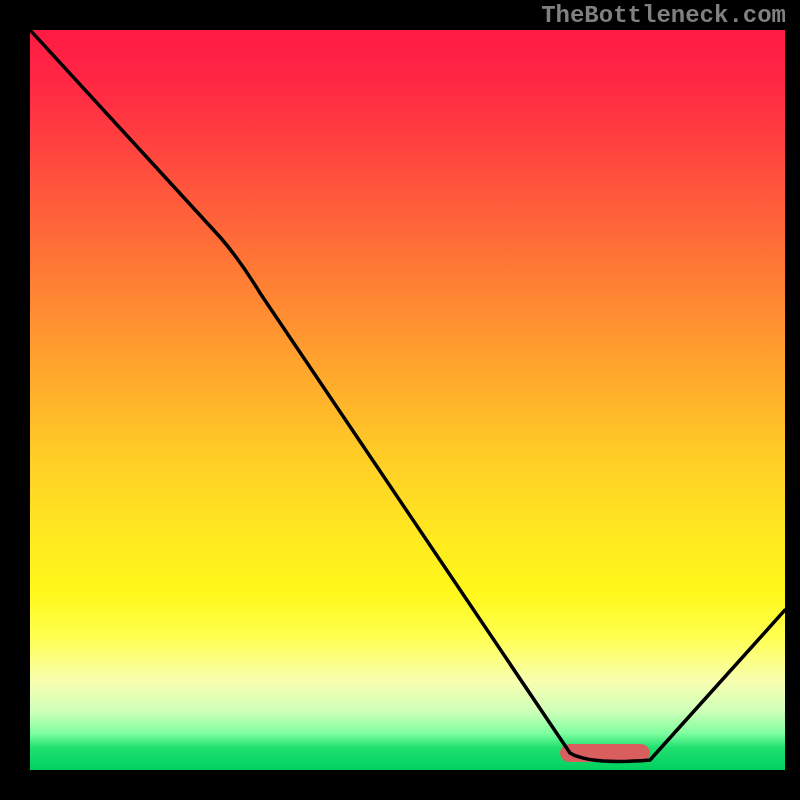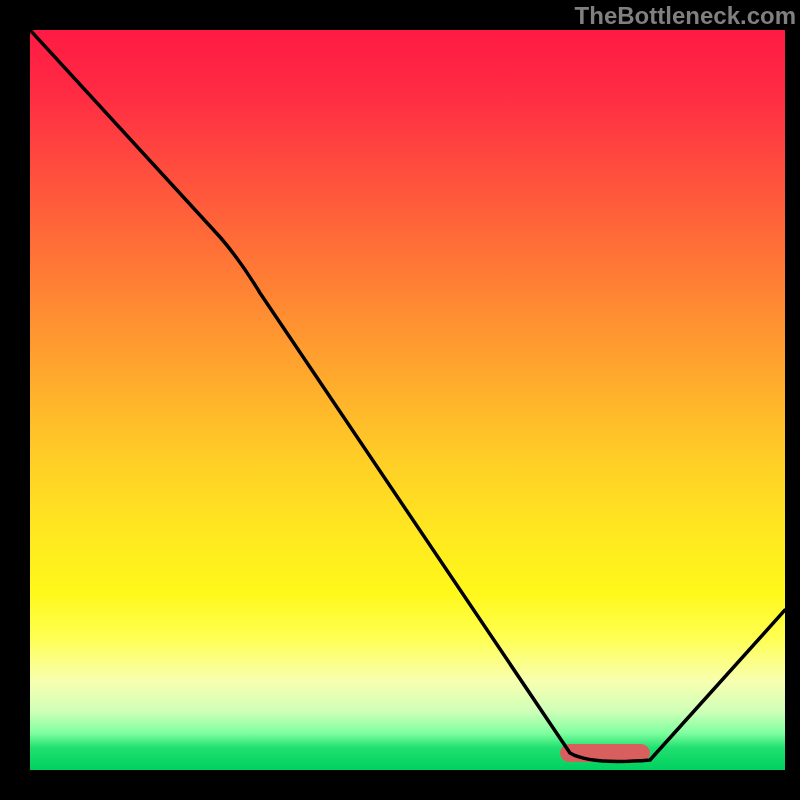--- a/index.html
+++ b/index.html
@@ -7,25 +7,26 @@
     padding: 0;
     width: 800px;
     height: 800px;
     background: #000;
     position: relative;
     font-family: Arial, Helvetica, sans-serif;
   }
   .watermark {
     position: absolute;
     top: 2px;
-    right: 4px;
+    right: 14px;
     color: #808080;
     font-size: 24px;
     font-weight: bold;
     z-index: 10;
+    font-family: Liberation Mono, monospace;
   }
   .plot-area {
     position: absolute;
     left: 30px;
     top: 30px;
     width: 755px;
     height: 740px;
     overflow: hidden;
   }
   .gradient {

